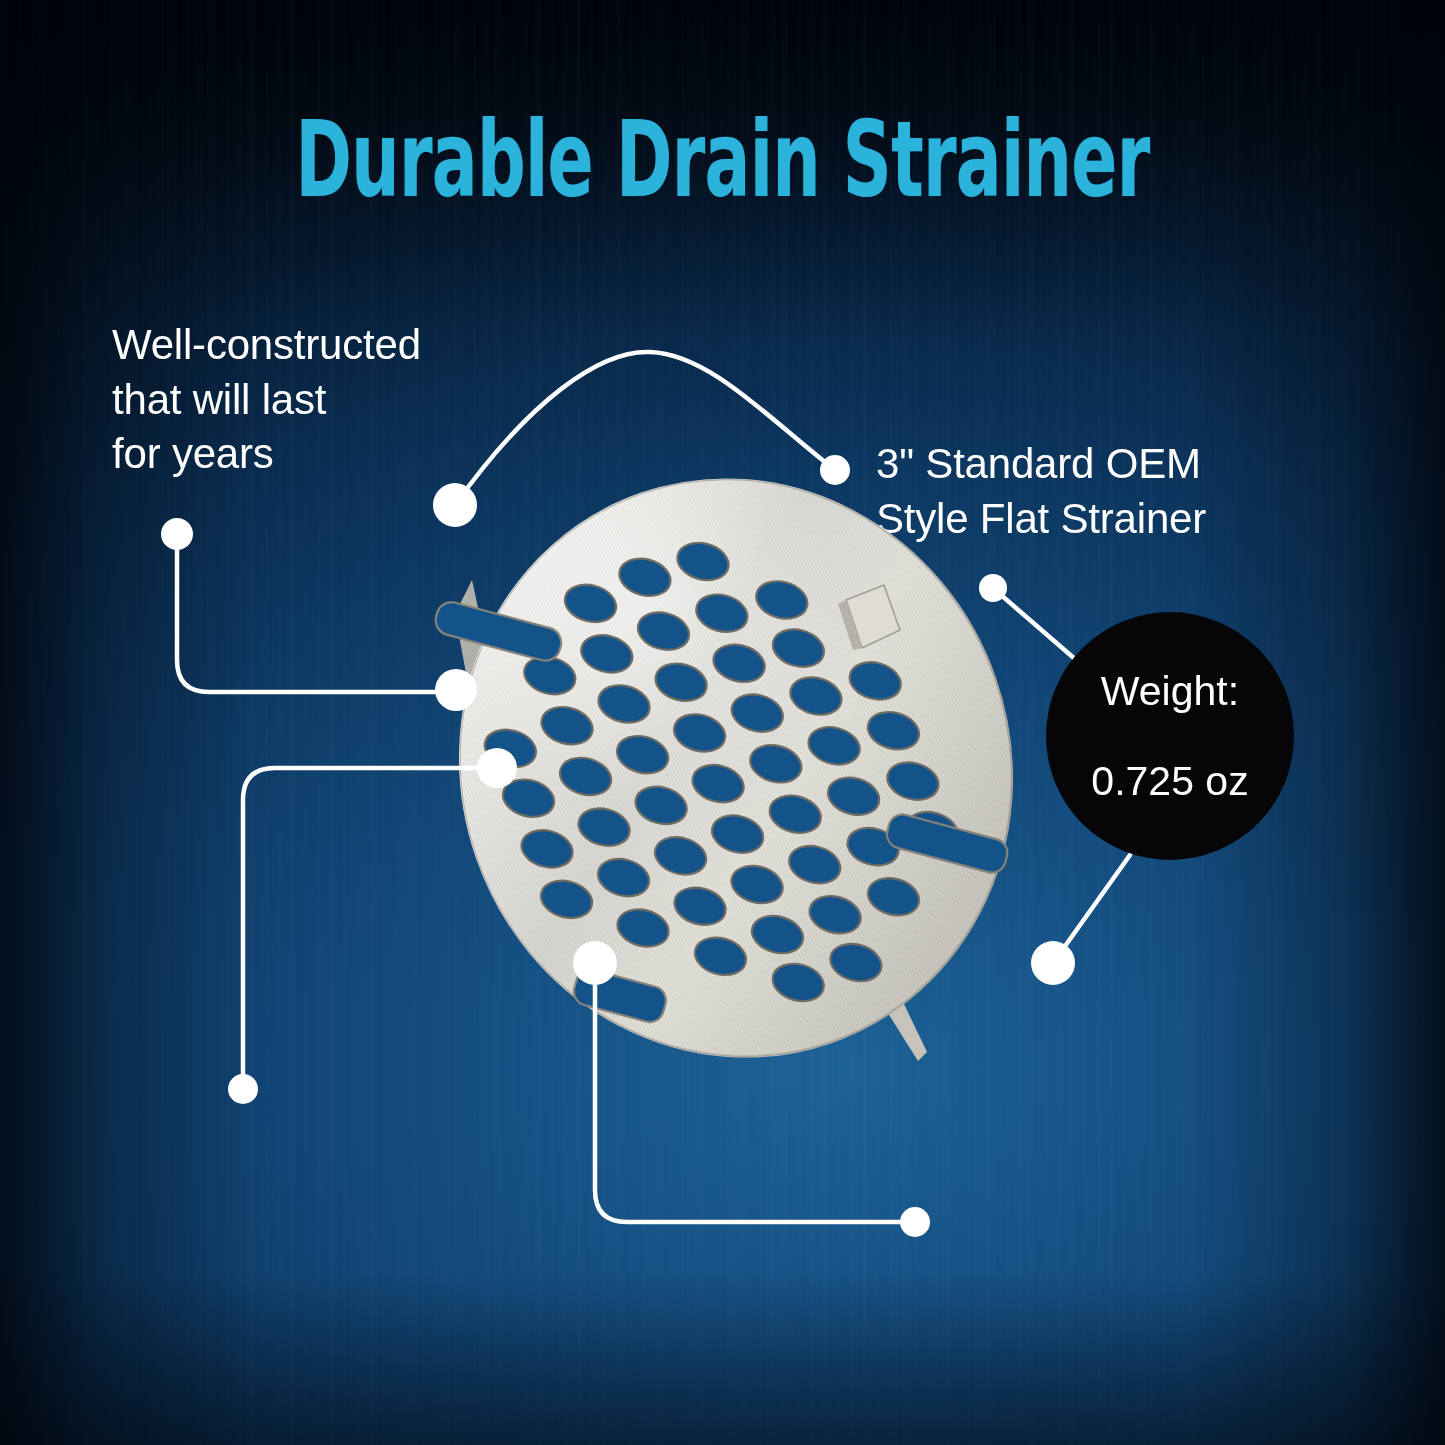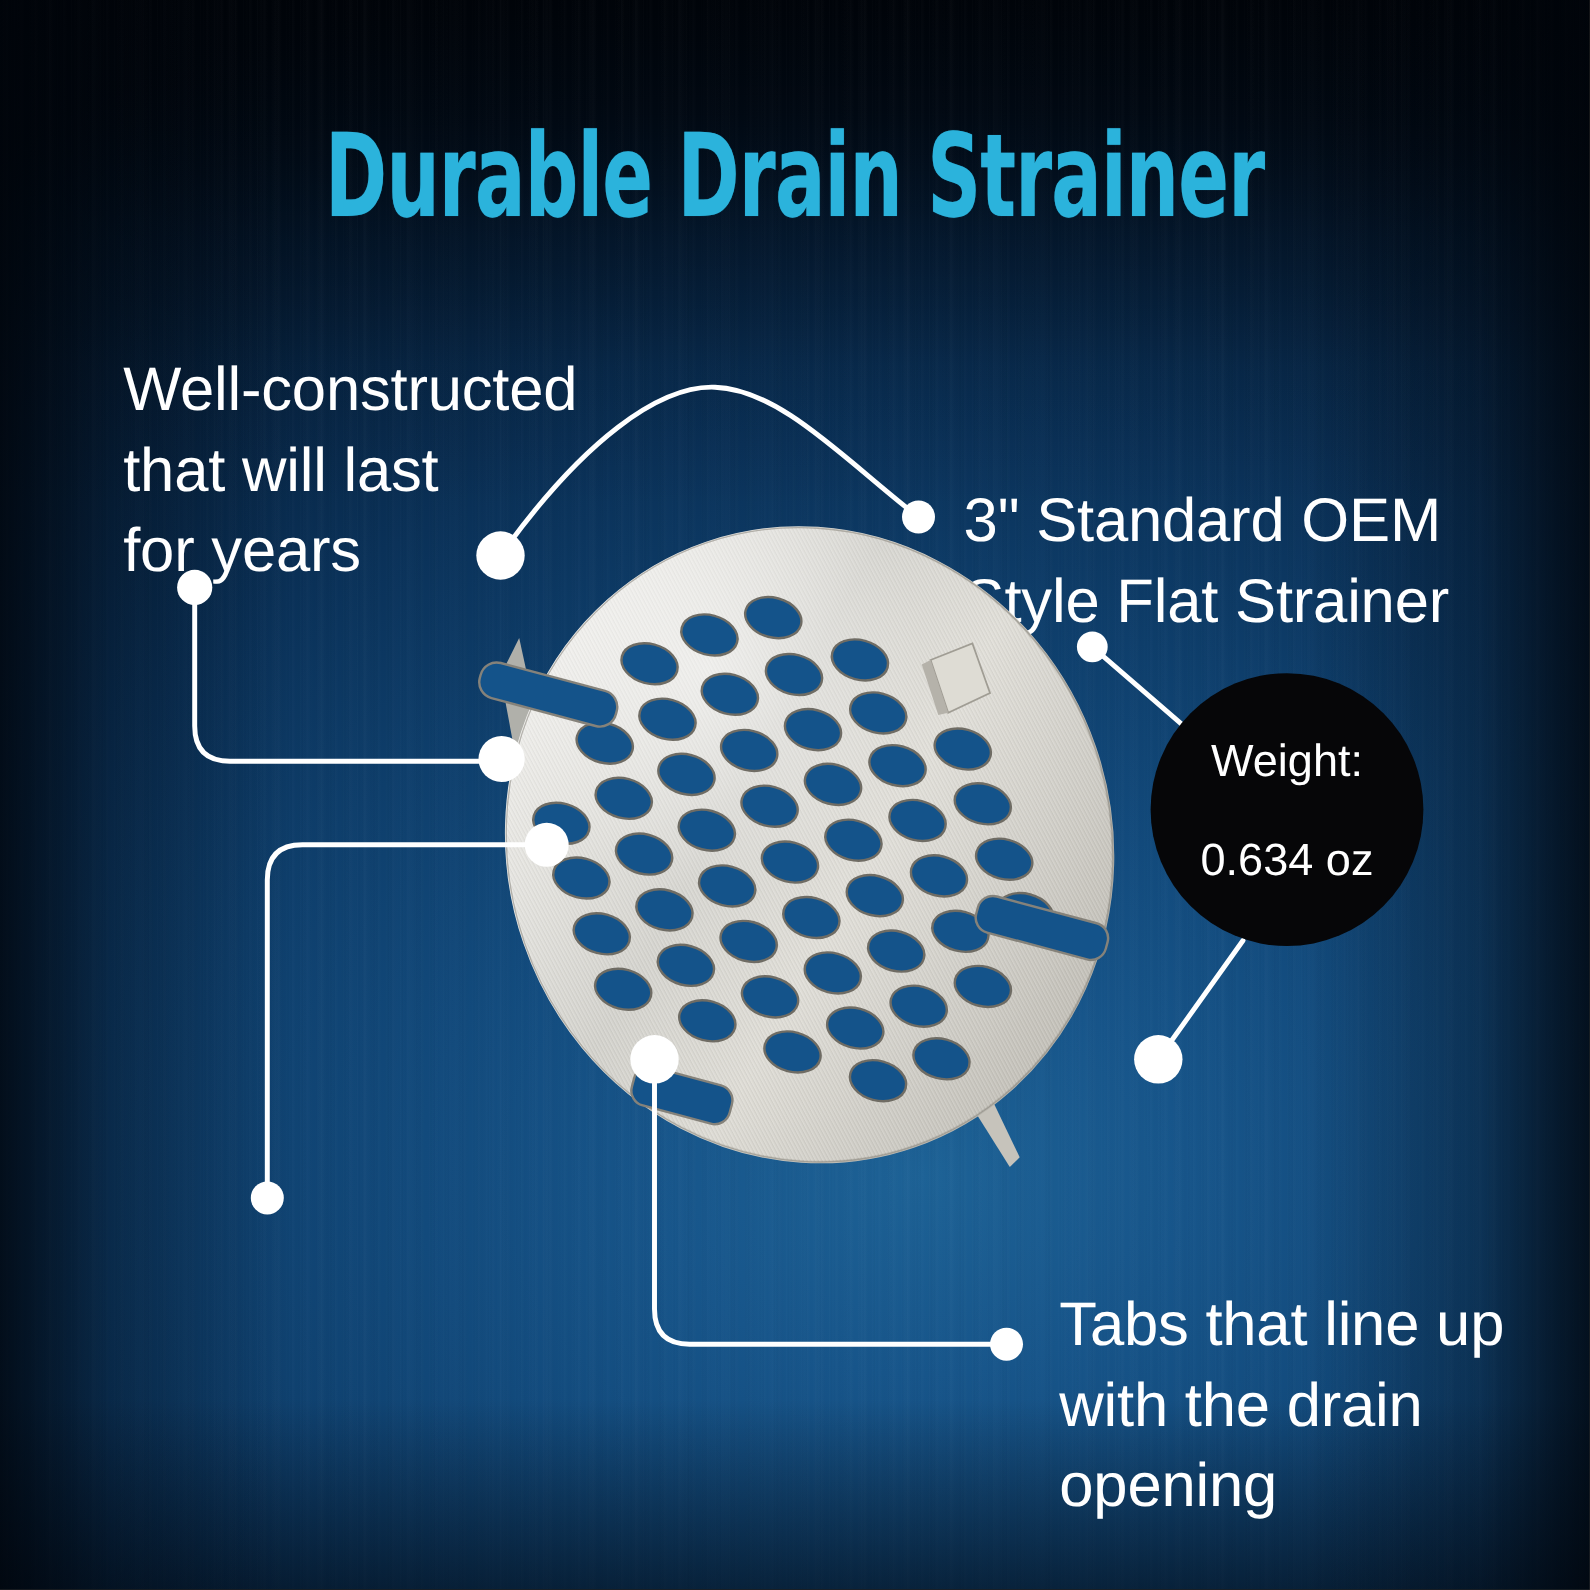--- a/index.html
+++ b/index.html
@@ -96,21 +96,21 @@
     transform: scaleX(0.72);
     transform-origin: 50% 50%;
     white-space: nowrap;
     text-shadow: 0 0 1px rgba(43,179,220,.6);
   }
 
   
   .callout-text {
     position: absolute;
     color: #ffffff;
-    font-size: 56px;
+    font-size: 42px;
     line-height: 1.30;
     font-weight: 400;
     letter-spacing: -0.2px;
     white-space: pre-line;
   }
   #txt-well       { left: 112px;  top: 318px;  width: 430px; }
   #txt-oem        { left: 876px;  top: 437px;  width: 450px; }
   #txt-stainless  { left: 146px;  top: 1134px; width: 420px; }
   #txt-tabs       { left: 963px;  top: 1168px; width: 420px; }
 
@@ -326,22 +326,19 @@
   </svg>
 
   <div class="callout-text" id="txt-well">Well-constructed
 that will last
 for years</div>
 
   <div class="callout-text" id="txt-oem">3" Standard OEM
 Style Flat Strainer</div>
 
 
-  <div class="callout-text" id="txt-tabs">Tabs that line up
-with the drain
-opening</div>
 
   <div id="weight-badge">
     <div>Weight:</div>
-    <div>0.634 oz</div>
+    <div>0.725 oz</div>
   </div>
 
 </div>
 
 </body></html>

